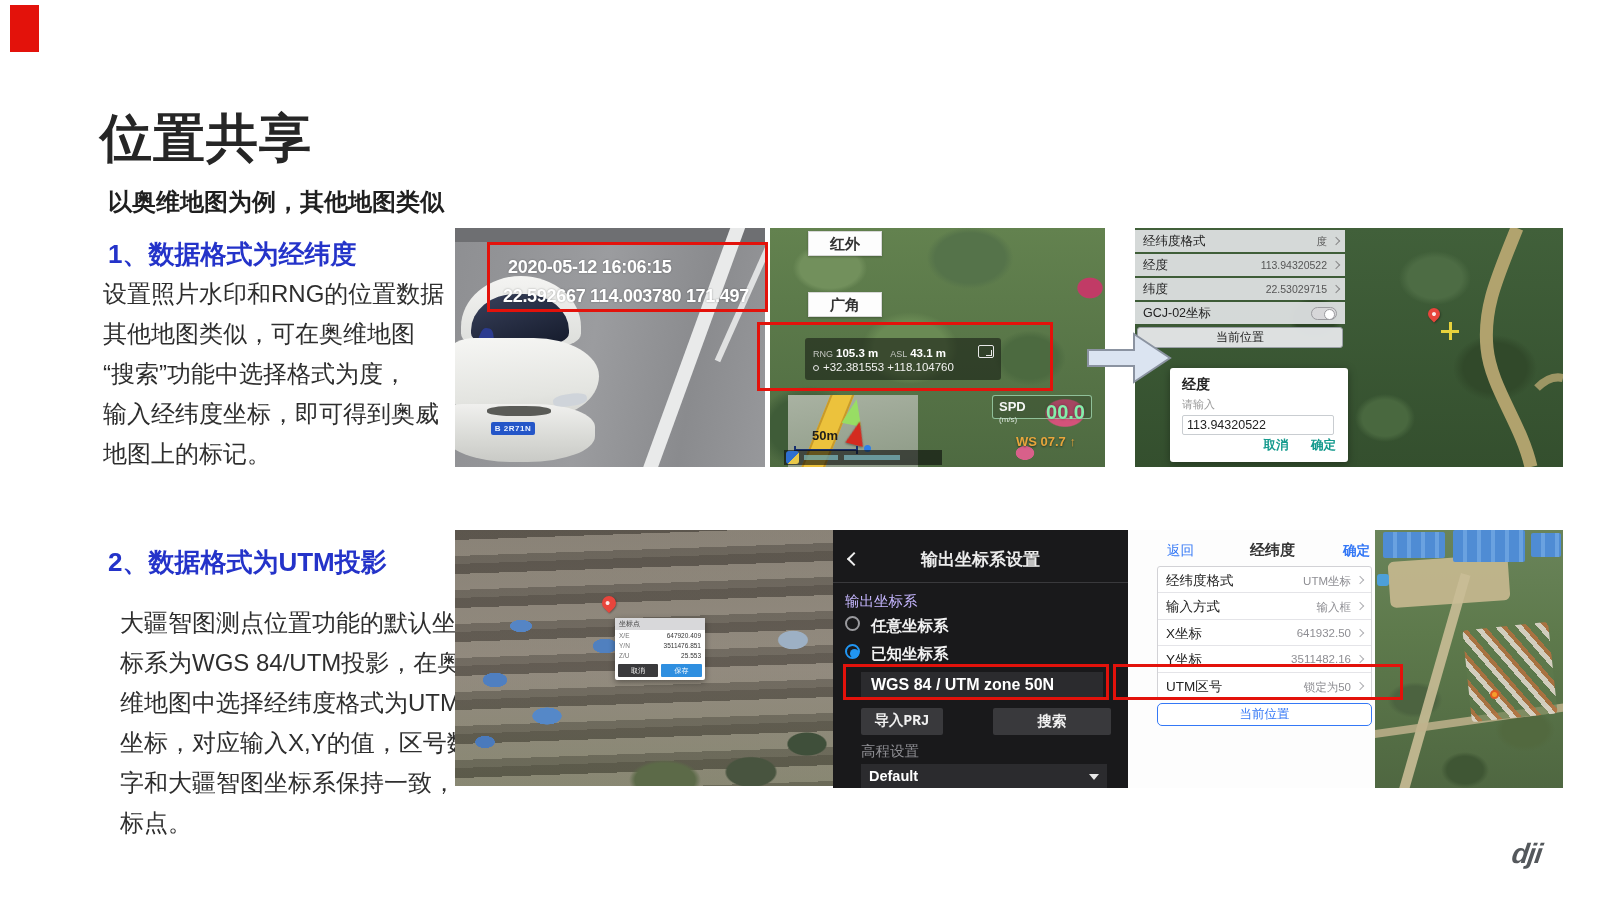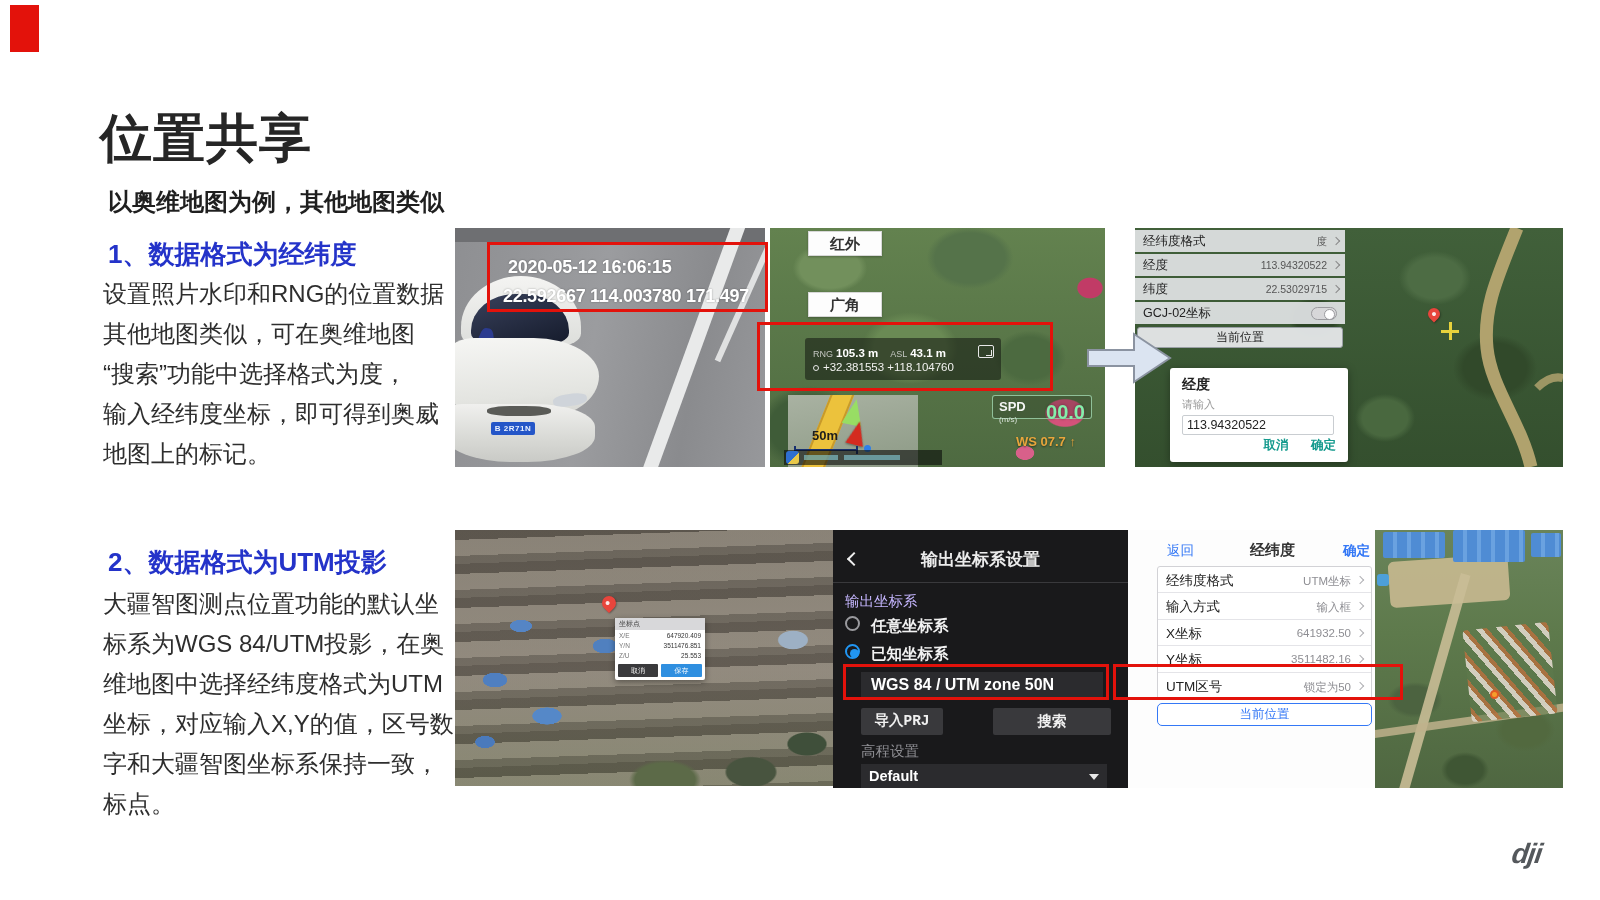--- a/index.html
+++ b/index.html
@@ -8,21 +8,21 @@
 
   
   .corner-mark{position:absolute;left:10px;top:5px;width:29px;height:47px;background:#e3120b;}
   .title{position:absolute;left:100px;top:104px;font-size:52px;font-weight:bold;color:#262626;letter-spacing:1px;}
   .subtitle{position:absolute;left:108px;top:186px;font-size:24px;font-weight:bold;color:#1f1f1f;}
   .sec-heading{position:absolute;left:108px;font-size:26px;font-weight:bold;color:#2433c9;}
   .sec1-heading{top:237px;}
   .sec2-heading{top:545px;}
   .sec-body{position:absolute;left:103px;width:345px;font-size:24px;color:#2e2e2e;}
   .sec1-body{top:274px;}
-  .sec2-body{top:584px;}
+  .sec2-body{top:603px;margin-left:17px;}
   .sec-body .ln{height:40px;line-height:40px;white-space:nowrap;}
 
   
   .redbox{position:absolute;border:3px solid #e3120b;z-index:40;pointer-events:none;}
   .rb1{left:487px;top:242px;width:281px;height:70px;}
   .rb2{left:757px;top:322px;width:296px;height:69px;}
   .rb3{left:843px;top:664px;width:266px;height:36px;}
   .rb4{left:1113px;top:664px;width:290px;height:36px;}
 
   

